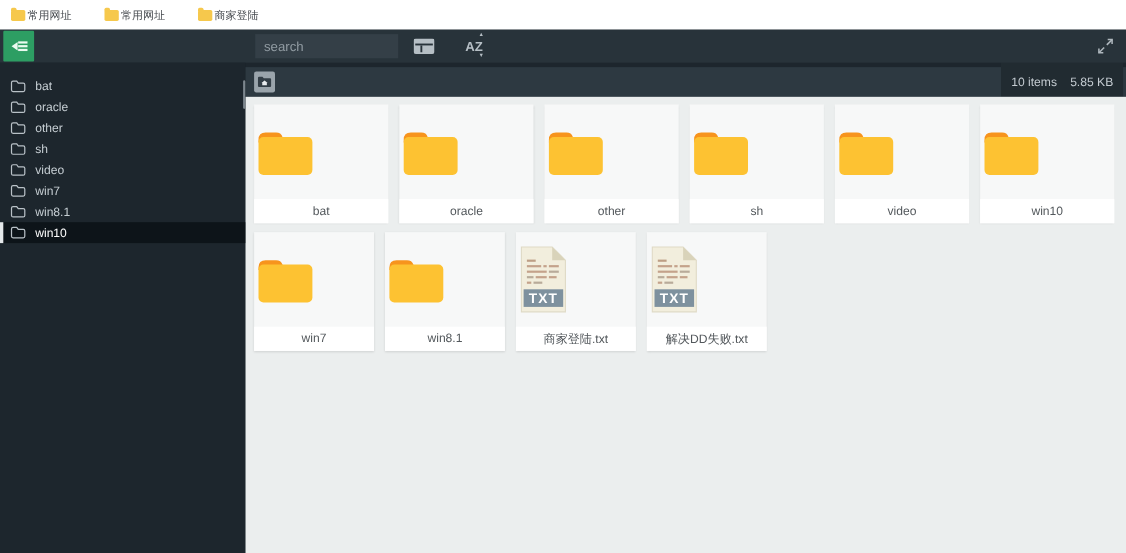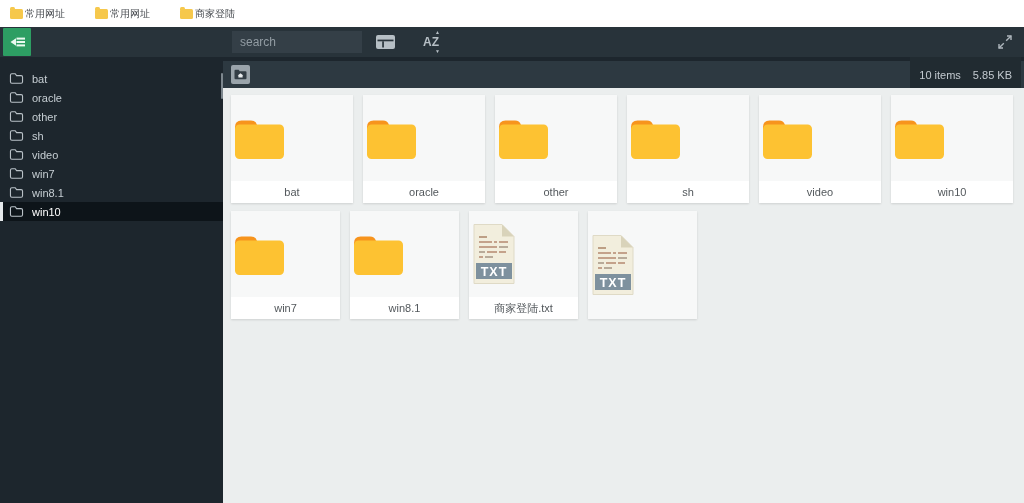--- a/index.html
+++ b/index.html
@@ -322,17 +322,18 @@
               <rect x="10" y="28" width="6" height="2" fill="#b8ab9a"></rect>
                 <rect x="18" y="28" width="10" height="2" fill="#c4a28b"></rect>
                 <rect x="30" y="28" width="7" height="2" fill="#c4a28b"></rect>
               <rect x="10" y="33" width="4" height="2" fill="#c4a28b"></rect>
                 <rect x="16" y="33" width="8" height="2" fill="#b8ab9a"></rect>
               <rect x="7" y="40" width="36" height="16" fill="#7e919e"></rect>
               <text x="25" y="52.5" text-anchor="middle" font-family="Liberation Sans, sans-serif" font-size="12.5" font-weight="bold" fill="#ffffff" letter-spacing="1">TXT</text>
             </svg>
           </span>
         </div>
+        <div class="card-label">解决DD失败.txt</div>
       </div>
       </div>
 
   </section>
 </div>
 
 </body></html>

